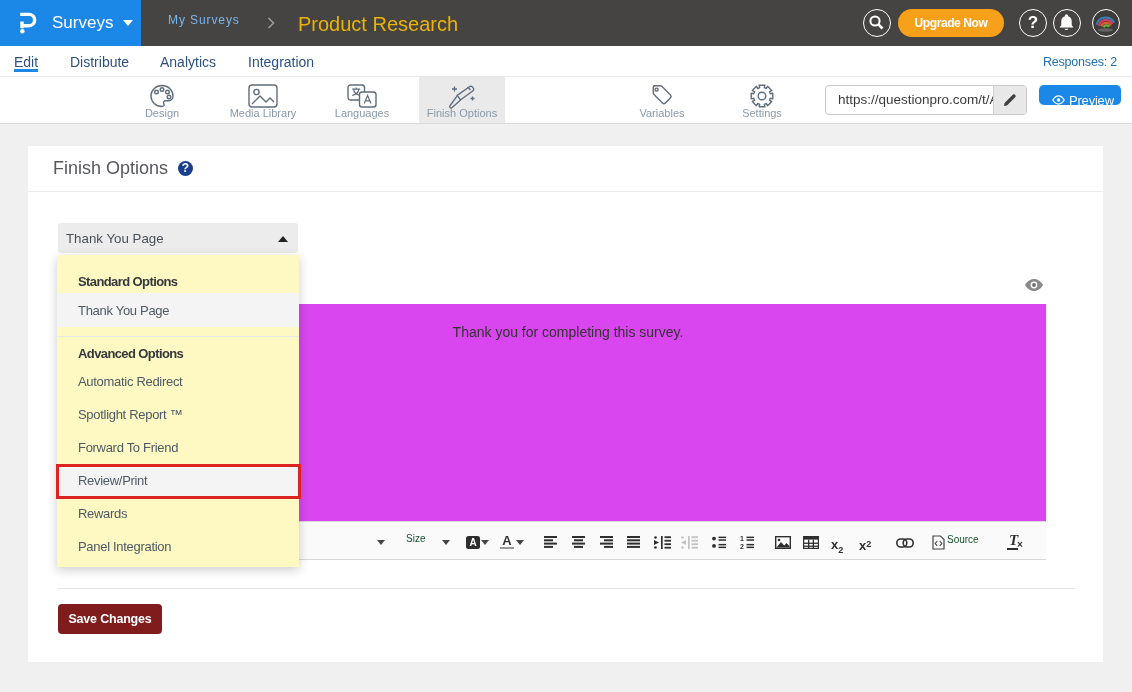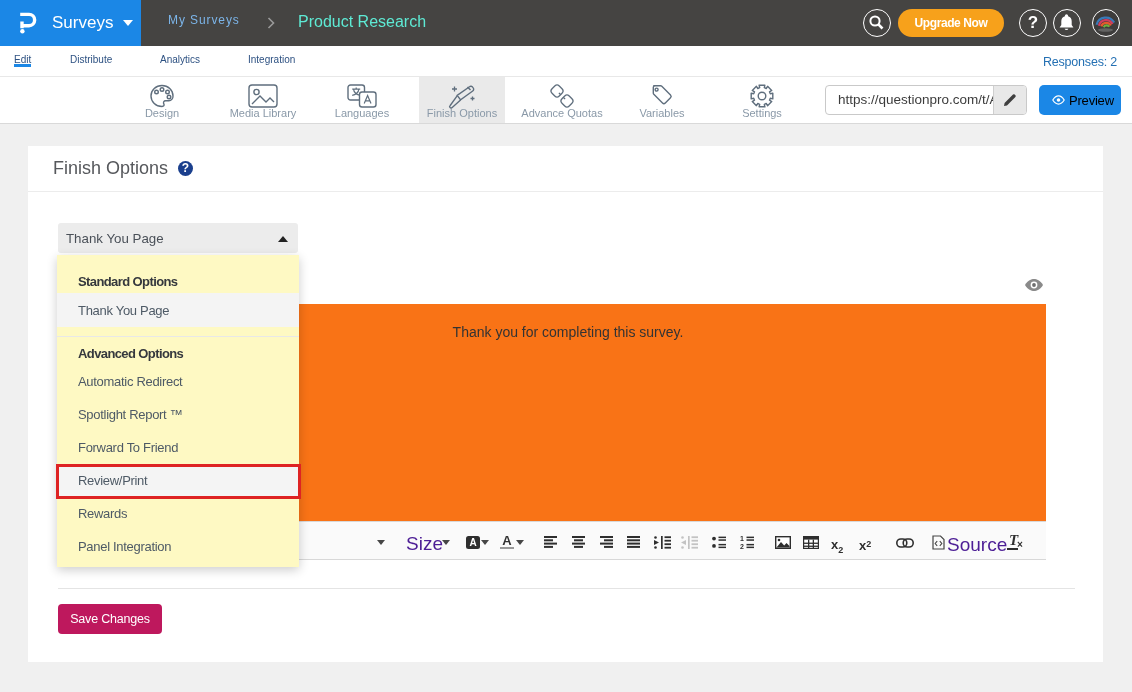--- a/index.html
+++ b/index.html
@@ -5,69 +5,69 @@
 * { margin:0; padding:0; box-sizing:border-box; }
 html,body { width:1132px; height:692px; }
 body { font-family:"Liberation Sans", sans-serif; background:#f0f0f0; position:relative; overflow:hidden; }
 
 
 #topbar { position:absolute; left:0; top:0; width:1132px; height:46px; background:#454442; }
 #logo { position:absolute; left:0; top:0; width:141px; height:46px; background:#1b87e6; }
 #surveys { position:absolute; left:52px; top:13px; color:#fff; font-size:17px; }
 .caret-down-w { position:absolute; width:0; height:0; border-left:5.5px solid transparent; border-right:5.5px solid transparent; border-top:6.5px solid #fff; }
 #crumb1 { position:absolute; left:168px; top:13px; color:#7cb5e9; font-size:12px; letter-spacing:0.9px; }
-#crumb2 { position:absolute; left:298px; top:13px; color:#5eead4; font-size:16px; }
+#crumb2 { position:absolute; left:298px; top:13px; color:#eab308; font-size:20px; }
 .circle-btn { position:absolute; top:9px; width:28px; height:28px; border:1.5px solid #fff; border-radius:50%; }
 #upgrade { position:absolute; left:898px; top:9px; width:106px; height:28px; background:#f7a11b; border-radius:14px; color:#fff; font-size:12px; letter-spacing:-0.4px; font-weight:bold; text-align:center; line-height:28px; }
 
 
 #tabs { position:absolute; left:0; top:46px; width:1132px; height:31px; background:#fff; border-bottom:1px solid #e8e8e8; }
-.tab { position:absolute; top:8px; font-size:10px; color:#2d5182; }
+.tab { position:absolute; top:8px; font-size:14px; color:#2d5182; }
 #tab-edit { left:14px; }
 #tab-edit::after { content:""; position:absolute; left:0; right:0; bottom:-2px; height:3px; background:#1b87e6; }
 #responses { position:absolute; right:15px; top:9px; font-size:12.5px; letter-spacing:-0.2px; color:#2470b3; }
 
 
 #iconrow { position:absolute; left:0; top:77px; width:1132px; height:47px; background:#fff; border-bottom:1px solid #d9d9d9; }
 .tile { position:absolute; top:0; height:46px; width:86px; text-align:center; }
 .tile .lbl { position:absolute; top:30px; width:100%; font-size:11px; color:#8a99a8; white-space:nowrap; }
 .tile svg { margin-top:7px; }
 .tile.active { background:#eaeaea; }
 #urlbox { position:absolute; left:825px; top:8px; width:202px; height:30px; background:#fff; border:1px solid #c9c9c9; border-radius:4px; overflow:hidden; }
 #urltext { position:absolute; left:12px; top:6px; font-size:13.5px; color:#3c3c3c; white-space:nowrap; }
 #pencilbox { position:absolute; right:0; top:0; width:33px; height:28px; background:#e8e8e8; border-left:1px solid #cfcfcf; }
-#previewbtn { position:absolute; left:1039px; top:8px; width:82px; height:30px; background:#1b87e6; border-radius:5px; color:#000000;text-decoration:underline; }
+#previewbtn { position:absolute; left:1039px; top:8px; width:82px; height:20px; background:#1b87e6; border-radius:5px; color:#ffffff;text-decoration:underline; }
 #previewbtn span { position:absolute; left:30px; top:8px; font-size:13px; letter-spacing:-0.2px; }
 
 
 #card { position:absolute; left:28px; top:146px; width:1075px; height:516px; background:#fff; }
 #cardhead { position:absolute; left:0; top:0; width:100%; height:46px; border-bottom:1px solid #ececec; }
 #fin-title { position:absolute; left:25px; top:12px; font-size:18px; color:#56585c; }
 #qhelp { position:absolute; left:150px; top:15px; width:15px; height:15px; border-radius:50%; background:#1a3f8d; color:#fff; font-size:12px; font-weight:bold; text-align:center; line-height:15px; }
 #select { position:absolute; left:30px; top:77px; width:240px; height:30px; background:#ececec; border-radius:3px; }
 #select .txt { position:absolute; left:8px; top:8px; font-size:13.3px; color:#4a5058; }
 #select .up { position:absolute; right:10px; top:13px; width:0; height:0; border-left:5px solid transparent; border-right:5px solid transparent; border-bottom:6px solid #222; }
 
 
 #ed-eye { position:absolute; left:996px; top:132px; }
-#ed-gray { position:absolute; left:62px; top:158px; width:956px; height:217px; background:#f97316; }
+#ed-gray { position:absolute; left:62px; top:158px; width:956px; height:217px; background:#d946ef; }
 #ed-msg { position:absolute; left:0; top:20px; width:100%; text-align:center; font-size:14px; color:#333; }
 #ed-toolbar { position:absolute; left:62px; top:375px; width:956px; height:39px; background:#fafafa; border-top:1px solid #d8d8d8; border-bottom:1px solid #d8d8d8; }
 #divider2 { position:absolute; left:30px; top:442px; width:1017px; height:1px; background:#e4e4e4; }
-#savebtn { position:absolute; left:30px; top:458px; width:104px; height:30px; background:#be185d; border-radius:4px; color:#fff; font-size:12.5px; letter-spacing:-0.2px; font-weight:normal; text-align:center; line-height:30px; }
+#savebtn { position:absolute; left:30px; top:458px; width:104px; height:30px; background:#7f1d1d; border-radius:4px; color:#fff; font-size:12.5px; letter-spacing:-0.2px; font-weight:bold; text-align:center; line-height:30px; }
 
 
 #dropdown { position:absolute; left:57px; top:255px; width:242px; height:312px; background:#fef9c3; box-shadow:0 3px 10px rgba(0,0,0,0.2); }
 .dd-head { position:absolute; left:21px; font-size:13px; letter-spacing:-0.6px; font-weight:bold; color:#35383d; }
 .dd-item { position:absolute; left:21px; font-size:13px; letter-spacing:-0.3px; color:#4e5a66; }
 #dd-hl { position:absolute; left:0; top:38px; width:242px; height:34px; background:#f4f4f4; }
 #dd-div { position:absolute; left:0; top:81px; width:242px; height:1px; background:#e8e8e8; }
 #redbox { position:absolute; left:-1px; top:209px; width:245px; height:35px; background:#f4f4f4; border:3px solid #de2323; }
 .tcaret { position:absolute; width:0; height:0; border-left:4px solid transparent; border-right:4px solid transparent; border-top:5px solid #464646; }
-.tbtxt { position:absolute; font-size:19px; color:#4c1d95; }
+.tbtxt { position:absolute; font-size:10px; color:#14532d; }
 </style>
 </head>
 <body>
 
 <div id="topbar">
   <div id="logo">
     <svg width="24" height="32" viewBox="0 0 24 32" style="position:absolute;left:17px;top:6px" fill="none" stroke="#fff">
       <path d="M5 15.5 V22.2 M5 19.7 H12 A5.6 5.6 0 0 0 12 8.4 H3.2" stroke-width="3.4"></path>
       <circle cx="5.4" cy="25.2" r="2.2" fill="#fff" stroke="none"></circle>
     </svg>
@@ -145,30 +145,20 @@
   </div>
   <div class="tile active" style="left:419px;">
     <svg width="30" height="26" viewBox="0 0 30 26" fill="none" stroke="#5f6e7d" stroke-width="1.4">
       <path d="M10 12 L21 1.8 a2.2 2.2 0 0 1 3.2 0 l0.6 0.6 a2.2 2.2 0 0 1 0 3.2 L14 16 z" transform="rotate(8 15 13)"></path>
       <path d="M10 12.5 l-5.5 10.5 a1.4 1.4 0 0 0 2 2 L14 16.2" transform="rotate(8 15 13)"></path>
       <path d="M20.5 3 l3 3"></path>
       <path d="M7.5 2.5 v5 M5 5 h5" stroke-width="1.3"></path>
       <path d="M25.5 12.5 v4 M23.5 14.5 h4" stroke-width="1.3"></path>
     </svg>
     <div class="lbl">Finish Options</div>
-  </div>
-  <div class="tile" style="left:519px;">
-    <svg width="26" height="24" viewBox="0 0 26 24" fill="none" stroke="#5f6e7d" stroke-width="1.5">
-      <g transform="translate(13,12) rotate(-45) scale(0.88) translate(-13,-12)">
-        <rect x="7.2" y="-1.8" width="11.6" height="11.6" rx="3.6"></rect>
-        <rect x="7.2" y="14.2" width="11.6" height="11.6" rx="3.6"></rect>
-        <path d="M13 7 v3 m0 4 v3" stroke-width="1.5"></path>
-      </g>
-    </svg>
-    <div class="lbl">Advance Quotas</div>
   </div>
   <div class="tile" style="left:619px;">
     <svg width="24" height="23" viewBox="0 0 24 23" fill="none" stroke="#5f6e7d" stroke-width="1.4">
       <path d="M3.2 1.8 h7.3 a1.8 1.8 0 0 1 1.3 0.5 l8.7 8.7 a2 2 0 0 1 0 2.8 l-5.2 5.2 a2 2 0 0 1 -2.8 0 l-8.7 -8.7 a1.8 1.8 0 0 1 -0.5 -1.3 v-5.4 a1.8 1.8 0 0 1 1.9 -1.8 z"></path>
       <circle cx="6.6" cy="5.6" r="1.5"></circle>
     </svg>
     <div class="lbl">Variables</div>
   </div>
   <div class="tile" style="left:719px;">
     <svg width="24" height="24" viewBox="0 0 24 24" fill="none" stroke="#5f6e7d" stroke-width="1.4" stroke-linejoin="round">

